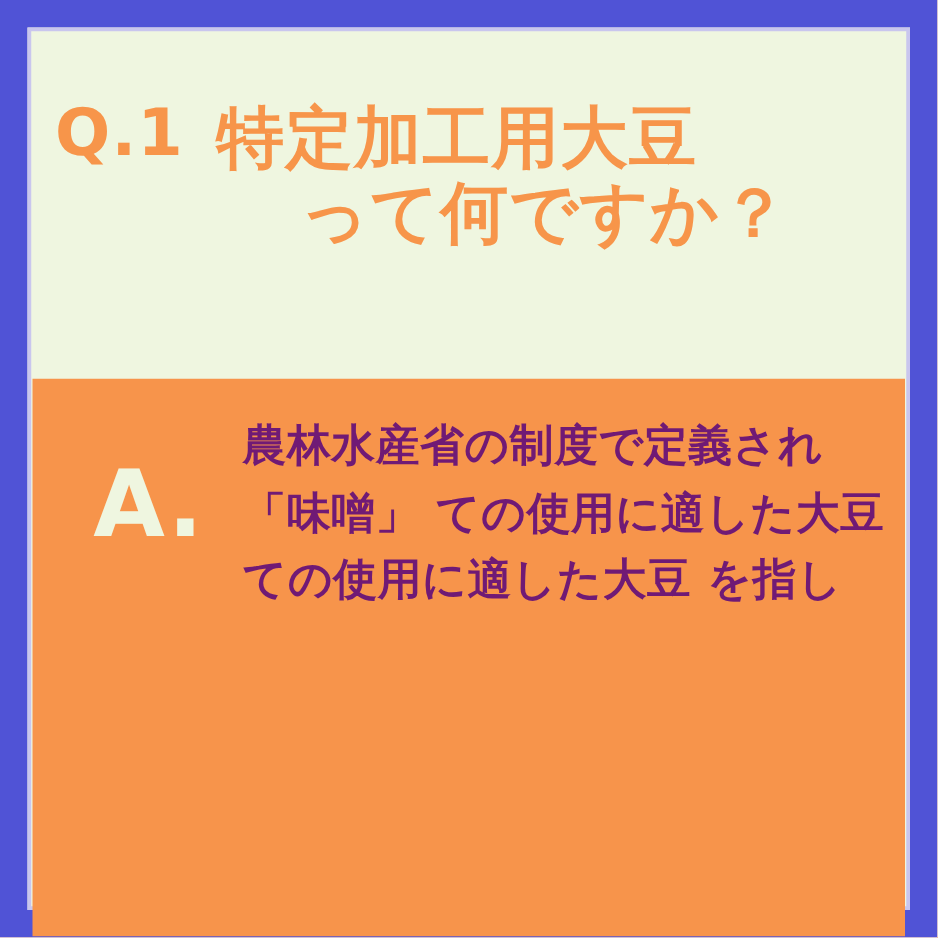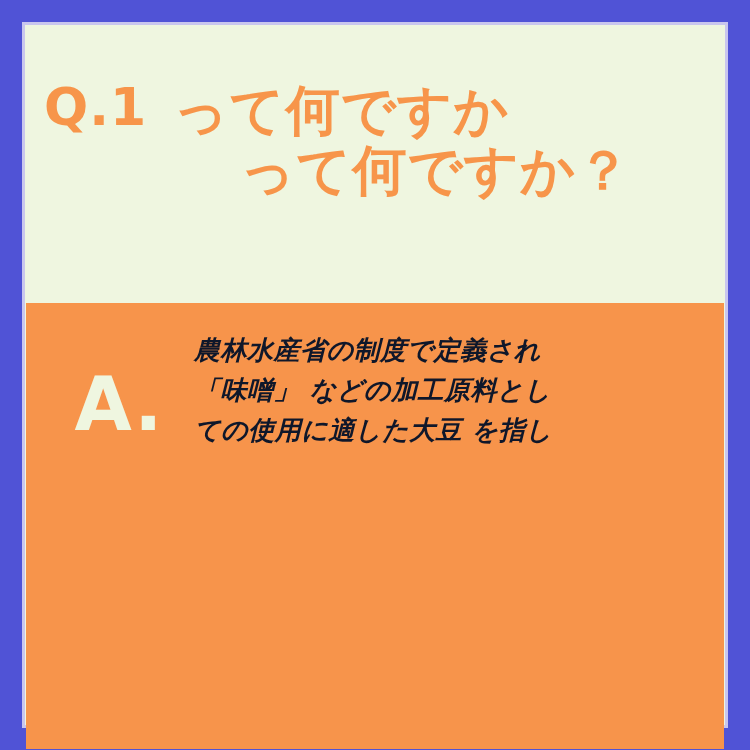--- a/index.html
+++ b/index.html
@@ -98,55 +98,54 @@
     font-weight: 700;
     line-height: 1;
     flex: 0 0 150px;
     text-align: center;
     padding-top: 42px;
     letter-spacing: 1px;
   }
 
   .answer-text {
     flex: 1 1 auto;
-    color: #0f172a;
-    font-size: 26px;
+    color: #701a75;
+    font-size: 35px;
     font-weight: 700;
     line-height: 1.53;
     letter-spacing: 0.5px;
     padding-top: 6px;
-    font-style: italic;
   }
 
   .answer-text p {
     margin: 0;
     white-space: nowrap;
   }
 </style>
 </head>
 <body>
 
 <div class="card-frame">
   <div class="card-hairline"></div>
 
   <div class="card-inner">
 
     <div class="question-block">
       <div class="question-row">
         <div class="question-number">Q.1</div>
         <div class="question-text">
-          <span class="question-line-1">って何ですか</span>
+          <span class="question-line-1">特定加工用大豆</span>
           <span class="question-line-2">って何ですか？</span>
         </div>
       </div>
     </div>
 
     <div class="answer-block">
       <div class="answer-letter">A.</div>
       <div class="answer-text">
         <p>農林水産省の制度で定義され</p>
-        <p>「味噌」 などの加工原料とし</p>
+        <p>「味噌」 ての使用に適した大豆</p>
         <p>ての使用に適した大豆 を指し</p>
       </div>
     </div>
 
   </div>
 </div>
 
 </body></html>

